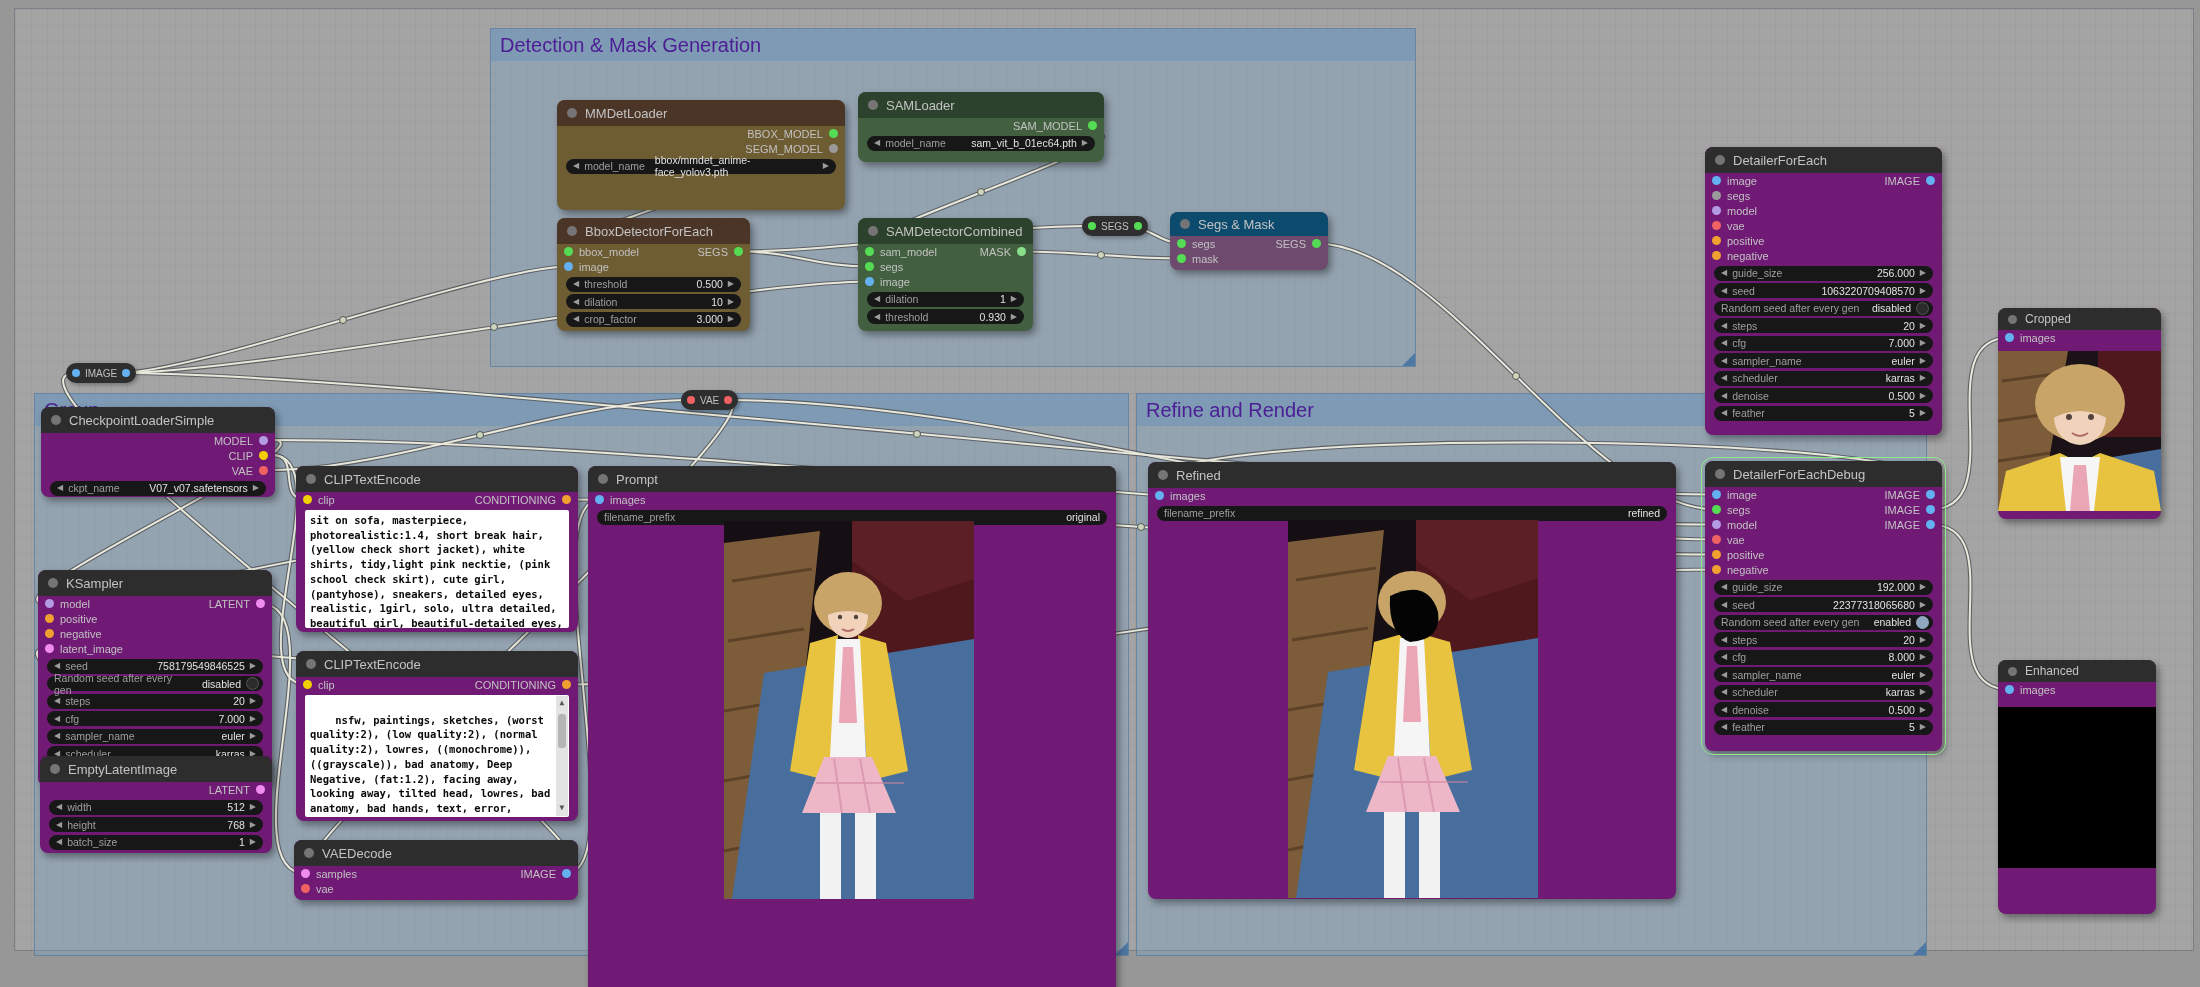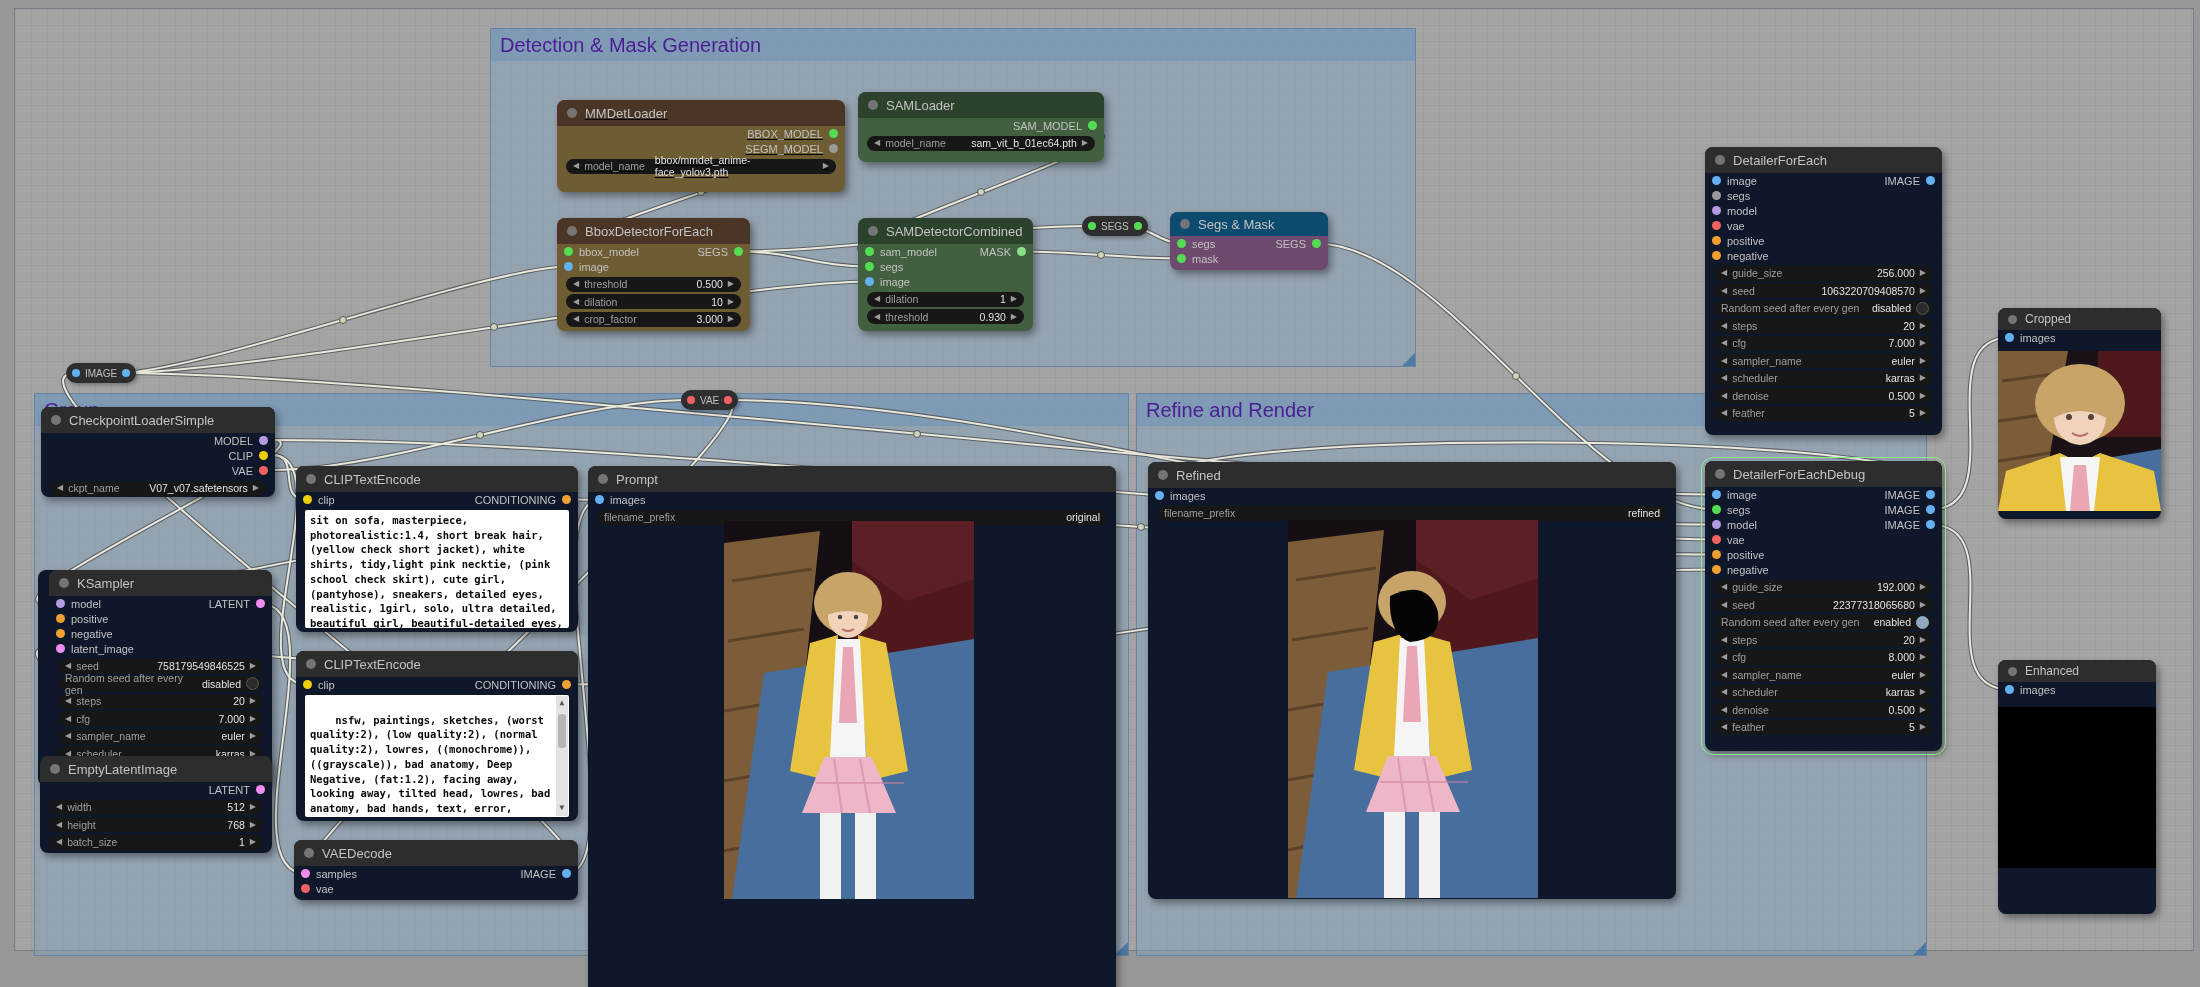--- a/index.html
+++ b/index.html
@@ -15,21 +15,21 @@
   .group{position:absolute;background:rgba(125,162,196,.40);border:1px solid rgba(70,110,150,.55);z-index:1;}
   .gband{height:32px;background:rgba(104,146,184,.50);display:flex;align-items:center;}
   .gtitle{font-size:20px;color:#4c1d95;padding:0 9px;white-space:nowrap;}
   .gresize{position:absolute;right:0;bottom:0;width:0;height:0;border-left:13px solid transparent;border-bottom:13px solid rgba(60,110,160,.8);}
   
   svg.links{position:absolute;left:0;top:0;z-index:2;pointer-events:none;}
   .wo{fill:none;stroke:#53565c;stroke-width:4.2;opacity:.85;}
   .wi{fill:none;stroke:#e9e9db;stroke-width:2;}
   .lm{fill:#ccd6bd;stroke:#555;stroke-width:1;}
   
-  .node{position:absolute;background:#0f172a;border-radius:8px;z-index:3;
+  .node{position:absolute;background:#701a75;border-radius:8px;z-index:3;
         box-shadow:3px 4px 7px rgba(0,0,0,.38);box-sizing:border-box;}
   .node.brown{background:#6e5c33;}
   .node.green{background:#426040;}
   .node.purple{background:#6e4a6e;}
   .nhead{height:26px;display:flex;align-items:center;gap:8px;padding:0 10px;
          border-radius:8px 8px 0 0;background:#2d2d2d;color:#c3c3c3;font-size:13px;white-space:nowrap;}
   .brown .nhead{background:#4a3527;}
   .green .nhead{background:#2c422c;}
   .purple .nhead{background:#0c4a6e;}
   .ndot{width:10px;height:10px;border-radius:50%;background:#757575;flex:none;}
@@ -200,21 +200,21 @@
   <span class="rdot c-red"></span>
   <span>VAE</span>
   <span class="rdot c-red"></span>
 </div>
 <div class="reroute" style="left:1082px;top:216px;">
   <span class="rdot c-green"></span>
   <span>SEGS</span>
   <span class="rdot c-green"></span>
 </div>
 
-<div class="node brown" style="left:557px;top:100px;width:288px;height:92px;text-decoration:underline;">
+<div class="node brown" style="left:557px;top:100px;width:288px;height:110px;">
   <div class="nhead">
     <span class="ndot"></span>
     <span>MMDetLoader</span>
   </div>
   <div class="orow">
     <span>BBOX_MODEL</span>
     <span class="pdot c-green"></span>
   </div>
   <div class="orow">
     <span>SEGM_MODEL</span>
@@ -374,21 +374,21 @@
   </div>
   <div class="widget">
     <span class="warr">◀</span>
     <span class="wlabel">ckpt_name</span>
     <span class="wspace"></span>
     <span class="wvalue">V07_v07.safetensors</span>
     <span class="warr">▶</span>
   </div>
 </div>
 
-<div class="node" style="left:38px;top:570px;width:234px;height:216px;padding-left:11px;">
+<div class="node" style="left:38px;top:570px;width:234px;height:216px;">
   <div class="nhead">
     <span class="ndot"></span>
     <span>KSampler</span>
   </div>
   <div class="ports" style="height:60px;">
     <div class="prow">
       <span class="pdot c-purple"></span>
       <span>model</span>
     </div>
     <div class="prow">

